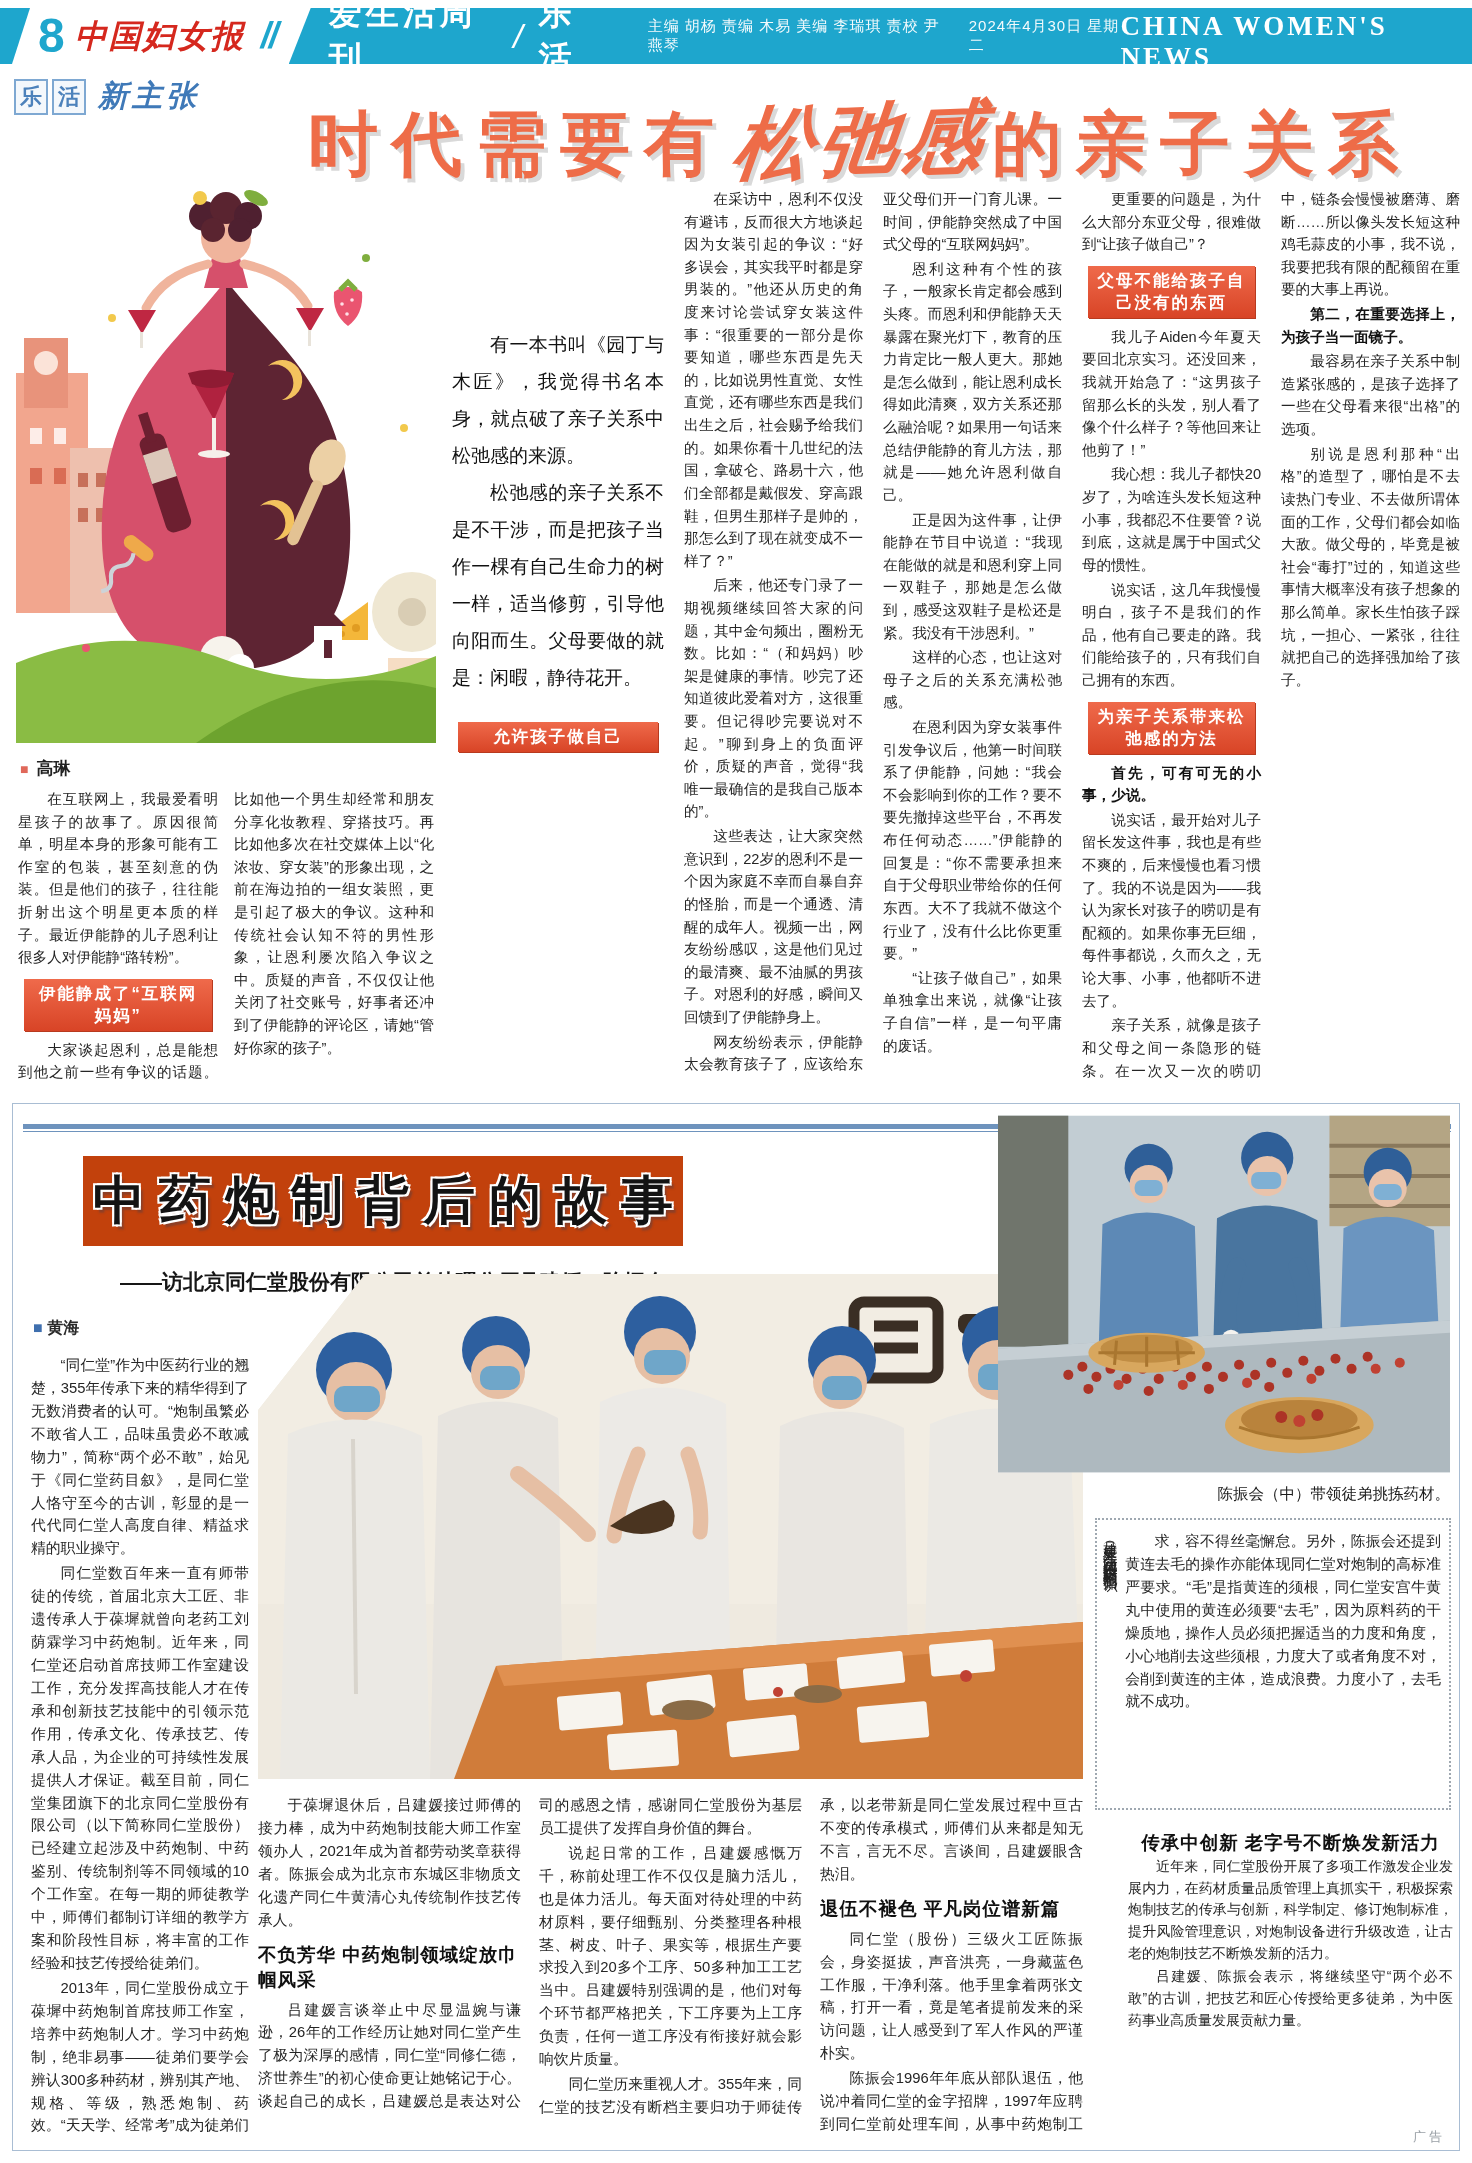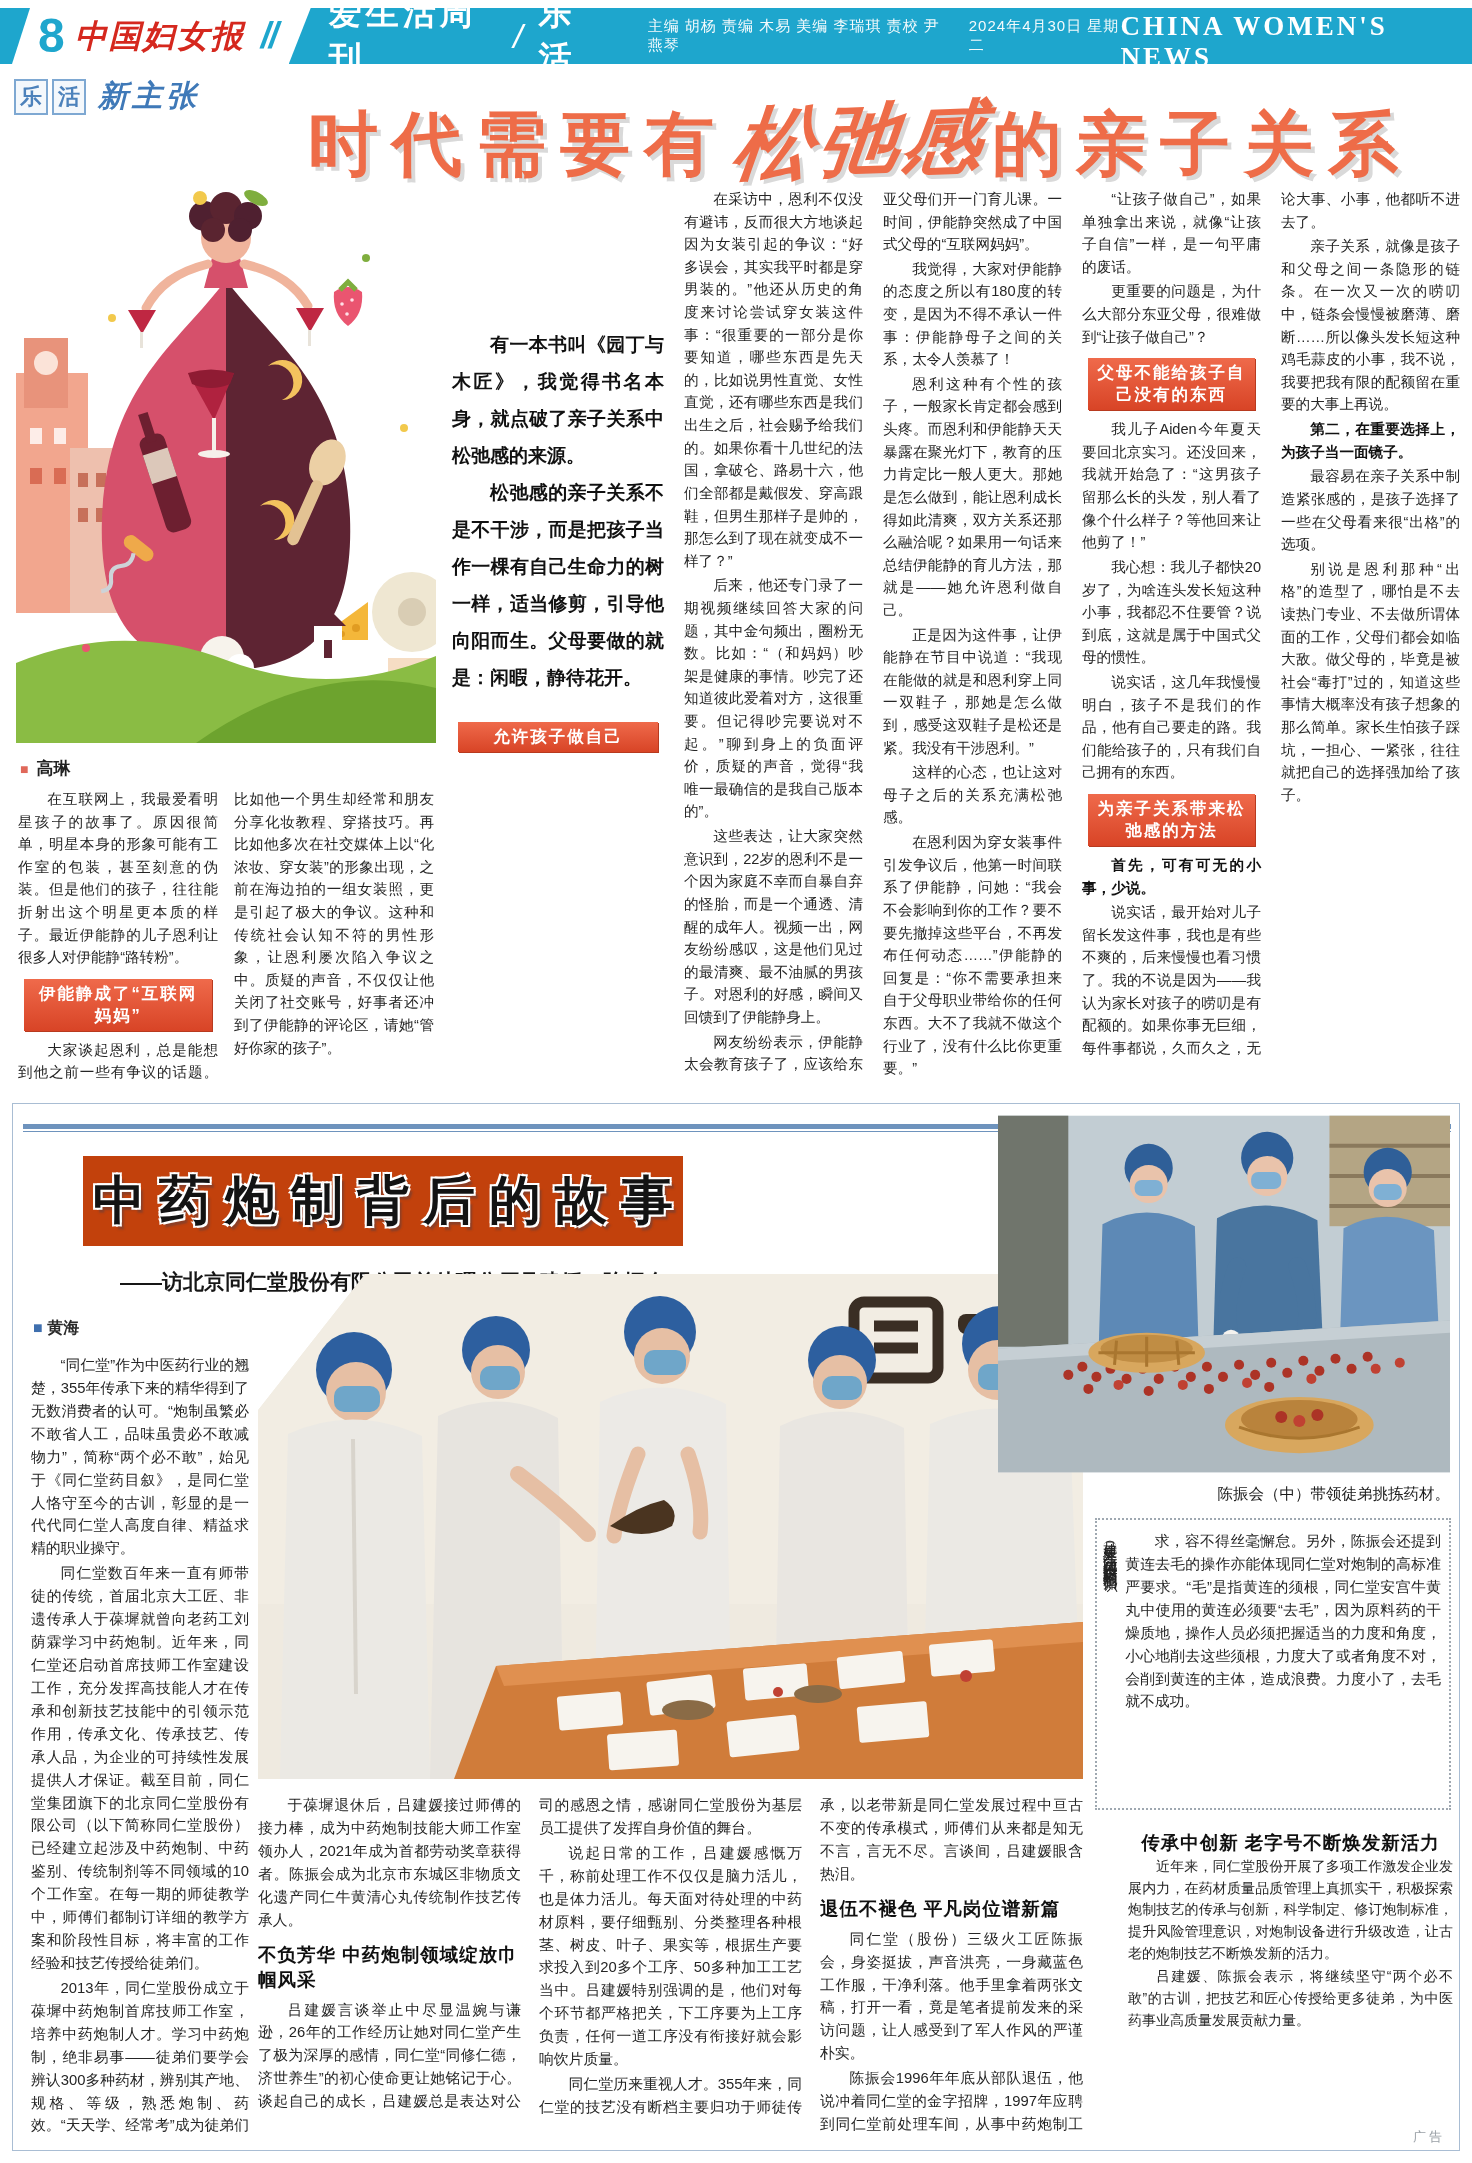--- a/index.html
+++ b/index.html
@@ -32,21 +32,21 @@
   .top-body { position:absolute; left:16px; top:118px; width:1444px; height:900px; display:flex; }
   .illo-zone { width:420px; flex:none; }
   .illo { width:420px; height:555px; display:block; }
   .byline { margin:14px 2px 8px 4px; font-size:17px; font-weight:bold; color:#222; }
   .byline .mark { font-size:14px; margin-right:8px; }
   .mark-orange { color:#e0685a; }
   .mark-blue { color:#3f6fae; }
   .twocol { height:300px; column-count:2; column-gap:16px; column-fill:auto; overflow:hidden; padding:0 2px; }
   .right-zone { flex:1; display:flex; margin-left:16px; }
   .intro-col { width:212px; flex:none; padding-top:138px; }
-  .lead-p { font-size:19px; line-height:1.95; font-weight:bold; color:#111; text-indent:2em; text-align:justify; }
+  .lead-p { font-size:19px; line-height:1.95; font-weight:normal; color:#111; text-indent:2em; text-align:justify; }
   .flow-cols { flex:1; margin-left:20px; height:900px; column-count:4; column-gap:20px; column-fill:auto; overflow:hidden; }
   .bp { font-size:14.6px; line-height:1.55; text-align:justify; text-indent:2em; color:#252525; margin-bottom:2px; }
   .bold-p { font-size:14.6px; line-height:1.55; text-align:justify; text-indent:2em; color:#111; font-weight:bold; margin-bottom:2px; }
   .red-sub { break-inside:avoid; background:linear-gradient(180deg,#ef6a4b,#d84426); color:#fff; font-size:16.5px; font-weight:bold;
     text-align:center; padding:4px 6px; margin:10px 6px 8px 6px; letter-spacing:2px; box-shadow:1px 1px 0 #b83a1f; }
   .intro-col .red-sub { margin-top:26px;text-align:center; }
   
   .bot-box { position:absolute; left:12px; top:1103px; width:1448px; height:1048px; border:1px solid #a9bdd3; background:#fff; }
   .bot-rule { position:absolute; left:10px; top:20px; width:1428px; height:0; border-top:5px solid #6e93bd; border-bottom:1px solid #6e93bd; padding-top:2px; }
   .bot-headline { position:absolute; left:70px; top:52px; width:600px; height:90px; background:#c2410c;
@@ -200,21 +200,20 @@
       <div class="intro-col">
         <p class="lead-p">有一本书叫《园丁与木匠》，我觉得书名本身，就点破了亲子关系中松弛感的来源。</p>
         <p class="lead-p">松弛感的亲子关系不是不干涉，而是把孩子当作一棵有自己生命力的树一样，适当修剪，引导他向阳而生。父母要做的就是：闲暇，静待花开。</p>
         <div class="red-sub">允许孩子做自己</div>
       </div>
       <div class="flow-cols">
         <p class="bp">在采访中，恩利不仅没有避讳，反而很大方地谈起因为女装引起的争议：“好多误会，其实我平时都是穿男装的。”他还从历史的角度来讨论尝试穿女装这件事：“很重要的一部分是你要知道，哪些东西是先天的，比如说男性直觉、女性直觉，还有哪些东西是我们出生之后，社会赐予给我们的。如果你看十几世纪的法国，拿破仑、路易十六，他们全部都是戴假发、穿高跟鞋，但男生那样子是帅的，那怎么到了现在就变成不一样了？”</p>
         <p class="bp">后来，他还专门录了一期视频继续回答大家的问题，其中金句频出，圈粉无数。比如：“（和妈妈）吵架是健康的事情。吵完了还知道彼此爱着对方，这很重要。但记得吵完要说对不起。”聊到身上的负面评价，质疑的声音，觉得“我唯一最确信的是我自己版本的”。</p>
         <p class="bp">这些表达，让大家突然意识到，22岁的恩利不是一个因为家庭不幸而自暴自弃的怪胎，而是一个通透、清醒的成年人。视频一出，网友纷纷感叹，这是他们见过的最清爽、最不油腻的男孩子。对恩利的好感，瞬间又回馈到了伊能静身上。</p>
         <p class="bp">网友纷纷表示，伊能静太会教育孩子了，应该给东亚父母们开一门育儿课。一时间，伊能静突然成了中国式父母的“互联网妈妈”。</p>
-        <p class="bp">我觉得，大家对伊能静的态度之所以有180度的转变，是因为不得不承认一件事：伊能静母子之间的关系，太令人羡慕了！</p>
         <p class="bp">恩利这种有个性的孩子，一般家长肯定都会感到头疼。而恩利和伊能静天天暴露在聚光灯下，教育的压力肯定比一般人更大。那她是怎么做到，能让恩利成长得如此清爽，双方关系还那么融洽呢？如果用一句话来总结伊能静的育儿方法，那就是——她允许恩利做自己。</p>
         <p class="bp">正是因为这件事，让伊能静在节目中说道：“我现在能做的就是和恩利穿上同一双鞋子，那她是怎么做到，感受这双鞋子是松还是紧。我没有干涉恩利。”</p>
         <p class="bp">这样的心态，也让这对母子之后的关系充满松弛感。</p>
         <p class="bp">在恩利因为穿女装事件引发争议后，他第一时间联系了伊能静，问她：“我会不会影响到你的工作？要不要先撤掉这些平台，不再发布任何动态……”伊能静的回复是：“你不需要承担来自于父母职业带给你的任何东西。大不了我就不做这个行业了，没有什么比你更重要。”</p>
         <p class="bp">“让孩子做自己”，如果单独拿出来说，就像“让孩子自信”一样，是一句平庸的废话。</p>
         <p class="bp">更重要的问题是，为什么大部分东亚父母，很难做到“让孩子做自己”？</p>
         <div class="red-sub">父母不能给孩子自己没有的东西</div>
         <p class="bp">我儿子Aiden今年夏天要回北京实习。还没回来，我就开始急了：“这男孩子留那么长的头发，别人看了像个什么样子？等他回来让他剪了！”</p>
         <p class="bp">我心想：我儿子都快20岁了，为啥连头发长短这种小事，我都忍不住要管？说到底，这就是属于中国式父母的惯性。</p>
         <p class="bp">说实话，这几年我慢慢明白，孩子不是我们的作品，他有自己要走的路。我们能给孩子的，只有我们自己拥有的东西。</p>

